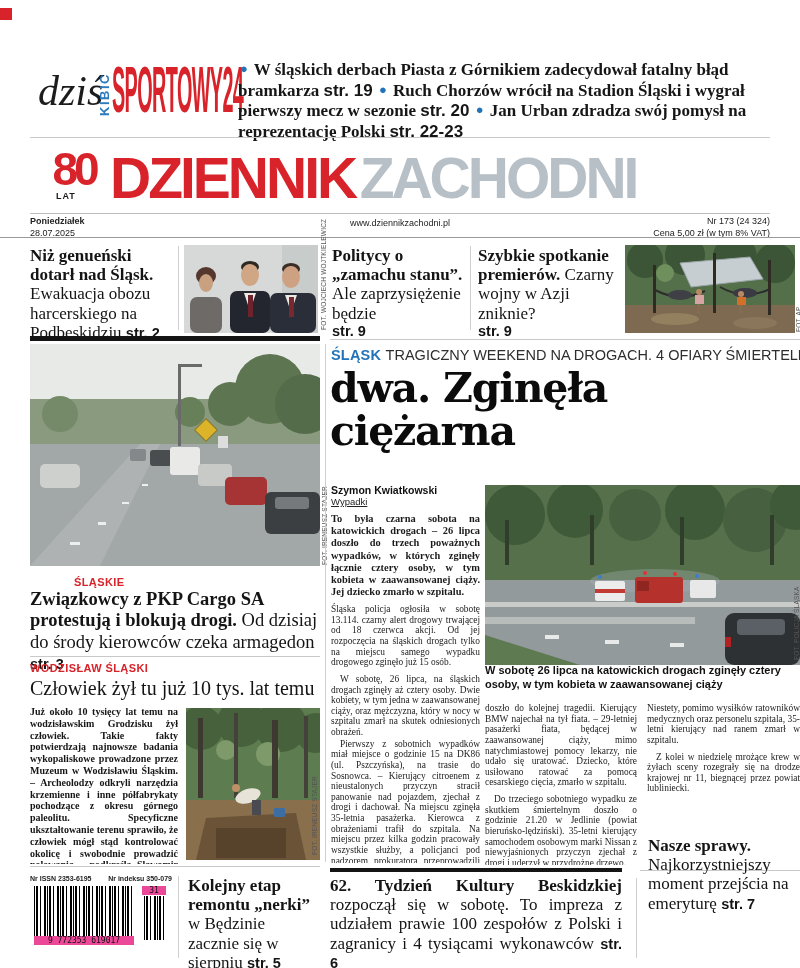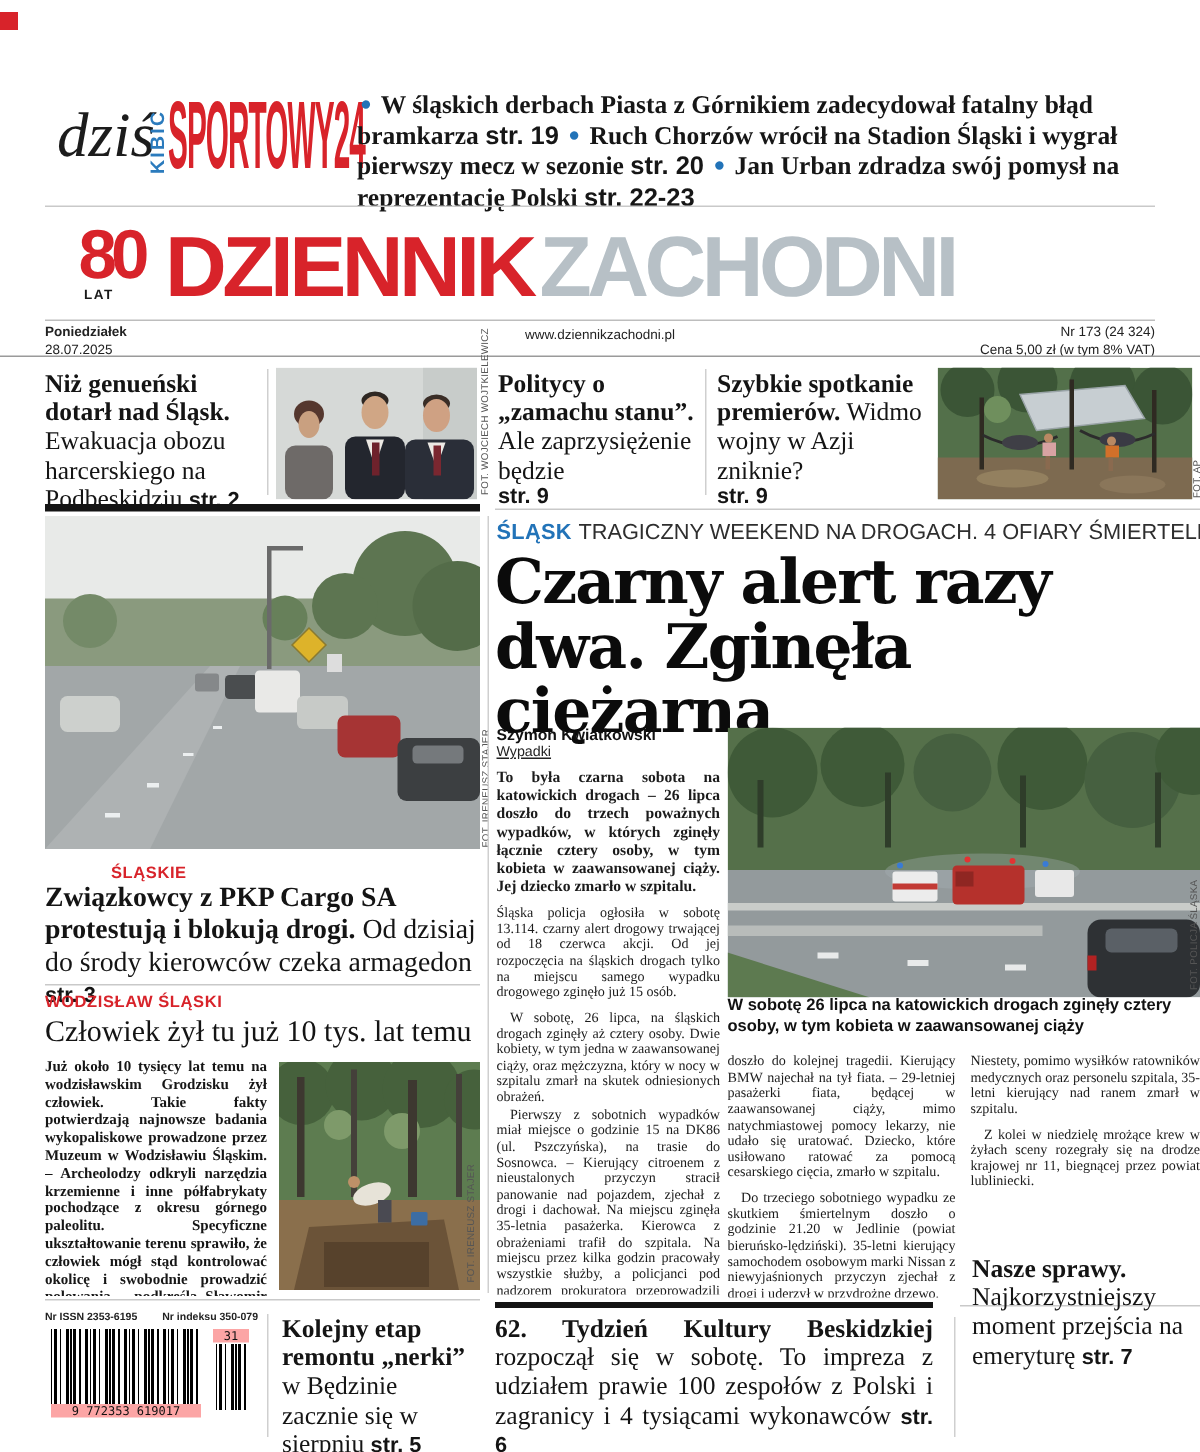--- a/index.html
+++ b/index.html
@@ -49,21 +49,21 @@
   .lead{font:700 10.4px/1.17 "Liberation Serif",serif;text-align:justify;margin:0 0 8px;}
   .cap{font:700 11px/1.25 "Liberation Sans",sans-serif;color:#111;}
   .credit{font:400 6.5px "Liberation Sans",sans-serif;color:#555;letter-spacing:.2px;
           writing-mode:vertical-rl;transform:rotate(180deg);white-space:nowrap;}
   .wodzbody{font:700 10px/1.18 "Liberation Serif",serif;text-align:justify;color:#161616;overflow:hidden;}
   .wodzhead{font:400 20px/1 "Liberation Serif",serif;color:#141414;white-space:nowrap;}
 
   
   .bc-labels{font:700 7px "Liberation Sans",sans-serif;color:#222;display:flex;justify-content:space-between;}
   .bars{background:repeating-linear-gradient(90deg,#000 0 1px,#fff 1px 2px,#000 2px 4px,#fff 4px 6px,#000 6px 7px,#fff 7px 10px,#000 10px 12px,#fff 12px 13px);}
-  .bcd{font:400 8px "DejaVu Sans Mono",monospace;color:#111;background:#fca5a5;}
+  .bcd{font:400 8px "DejaVu Sans Mono",monospace;color:#111;background:#ec4899;}
 
   svg{display:block;}
 </style>
 </head>
 <body>
 
 <div id="page">
 
   <div class="abs" style="left:0;top:8px;width:12px;height:12px;background:#d8232a;"></div>
 
@@ -134,21 +134,21 @@
 
   <div class="abs teaser" style="left:332px;top:246px;width:132px;">
     <span class="tb">Politycy o „zamachu stanu”.</span>
     <span>Ale zaprzysiężenie będzie</span>
     <div class="pgref">str. 9</div>
   </div>
   <div class="abs vline" style="left:470px;top:246px;height:84px;"></div>
 
   <div class="abs teaser" style="left:478px;top:246px;width:142px;">
     <span class="tb">Szybkie spotkanie premierów.</span>
-    <span>Widmo wojny w Azji zniknie?</span>
+    <span>Czarny wojny w Azji zniknie?</span>
     <div class="pgref">str. 9</div>
   </div>
 
   <div class="abs" style="left:625px;top:245px;width:170px;height:88px;overflow:hidden;">
     <svg width="170" height="88" viewBox="0 0 170 88">
       <rect width="170" height="88" fill="#53704a"></rect>
       <circle cx="20" cy="15" r="18" fill="#3b5536"></circle>
         <circle cx="60" cy="10" r="20" fill="#3b5536"></circle>
       <circle cx="110" cy="12" r="22" fill="#3b5536"></circle>
         <circle cx="150" cy="18" r="20" fill="#3b5536"></circle>
@@ -256,21 +256,20 @@
 
   <div class="abs hline" style="left:330px;top:339px;width:470px;"></div>
   <div class="abs vline" style="left:325px;top:344px;height:518px;"></div>
 
   <div class="abs" style="left:331px;top:346px;width:469px;white-space:nowrap;">
     <span class="ktag">ŚLĄSK</span>
     <span class="ktxt">TRAGICZNY WEEKEND NA DROGACH. 4 OFIARY ŚMIERTELNE</span>
   </div>
 
   <div class="abs mainhead" style="left:330px;top:367px;width:470px;">
-    <div>Czarny alert razy</div>
     <div>dwa. Zginęła ciężarna</div>
   </div>
 
   <div class="abs" style="left:331px;top:484px;">
     <div class="by1">Szymon Kwiatkowski</div>
     <div class="by2">Wypadki</div>
   </div>
 
   <div class="abs bodytxt" style="left:331px;top:513px;width:149px;height:350px;">
     <p class="lead">To była czarna sobota na katowickich drogach – 26 lipca doszło do trzech poważnych wypadków, w których zginęły łącznie cztery osoby, w tym kobieta w zaawansowanej ciąży. Jej dziecko zmarło w szpitalu.</p>

